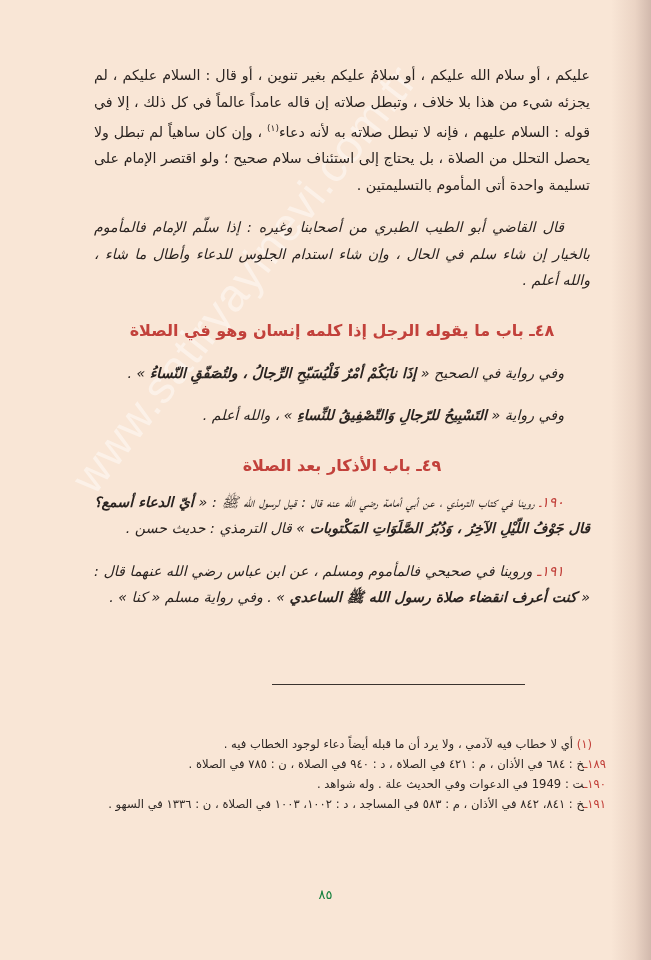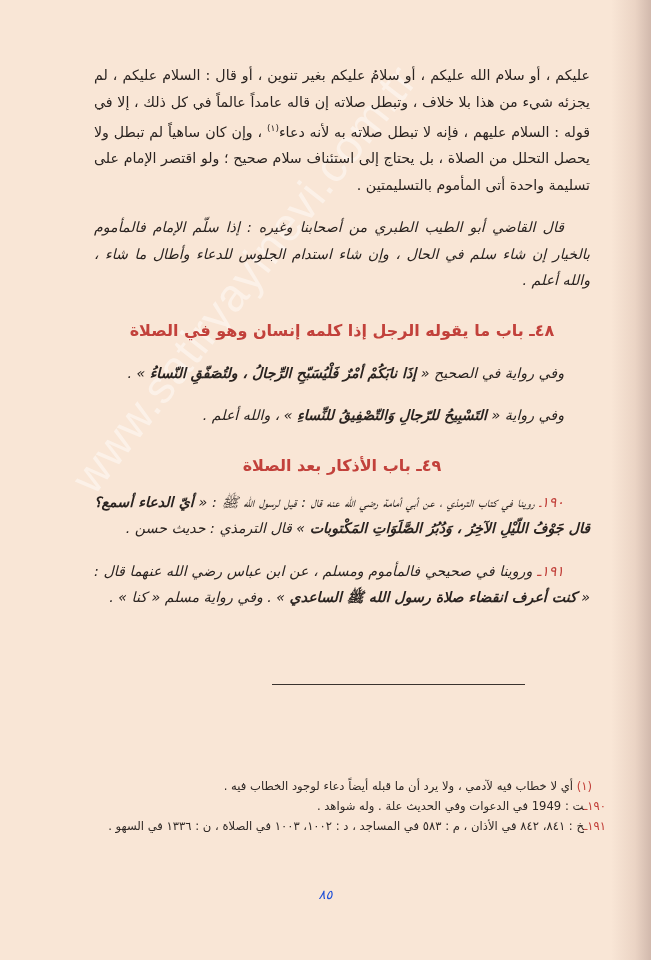--- a/index.html
+++ b/index.html
@@ -65,43 +65,42 @@
       position: absolute;
       left: 272px;
       top: 684px;
       width: 253px;
       height: 0;
       border-top: 1.3px solid #3a332f;
     }
     .footnotes {
       position: absolute;
       left: 78px;
-      top: 776px;
+      top: 734px;
       width: 528px;
       direction: rtl;
       font-size: 11.6px;
       line-height: 20px;
       color: #2e2724;
     }
     .footnotes p {
       margin: 0;
     }
     .fn-mark {
       color: #c2413b;
     }
     .fn-indent-first { padding-right: 14px; }
     .page-number {
       position: absolute;
       left: 0;
       width: 651px;
       top: 887px;
       text-align: center;
       font-size: 13px;
-      color: #1d4ed8;
-      font-style: italic;
+      color: #15803d;
     }
     .watermark {
       position: absolute;
       left: 60px;
       top: 470px;
       transform: rotate(-52deg);
       transform-origin: left top;
       font-family: "Liberation Sans", sans-serif;
       font-size: 46px;
       letter-spacing: 1px;
@@ -136,19 +135,20 @@
 
     <p class="para indent sp-191"><span class="hadith-num">١٩١ـ</span><span> وروينا في صحيحي فالمأموم ومسلم ، عن ابن عباس رضي الله عنهما قال : « </span><span class="bold">كنت أعرف انقضاء صلاة رسول الله ﷺ الساعدي</span><span> » . وفي رواية مسلم « كنا » .</span></p>
 
   </div>
 </div>
 
 <div class="fn-rule"></div>
 
 <div class="footnotes">
   <p class="fn-indent-first"><span class="fn-mark">(١)</span><span> أي لا خطاب فيه لآدمي ، ولا يرد أن ما قبله أيضاً دعاء لوجود الخطاب فيه .</span></p>
+  <p><span class="fn-mark">١٨٩ـ</span><span>خ : ٦٨٤ في الأذان ، م : ٤٢١ في الصلاة ، د : ٩٤٠ في الصلاة ، ن : ٧٨٥ في الصلاة .</span></p>
   <p><span class="fn-mark">١٩٠ـ</span><span>ت : 1949 في الدعوات وفي الحديث علة . وله شواهد .</span></p>
   <p><span class="fn-mark">١٩١ـ</span><span>خ : ٨٤١، ٨٤٢ في الأذان ، م : ٥٨٣ في المساجد ، د : ١٠٠٢، ١٠٠٣ في الصلاة ، ن : ١٣٣٦ في السهو .</span></p>
 </div>
 
 <div class="page-number">٨٥</div>
 
 <div class="page-edge"></div>
 
 </body></html>

